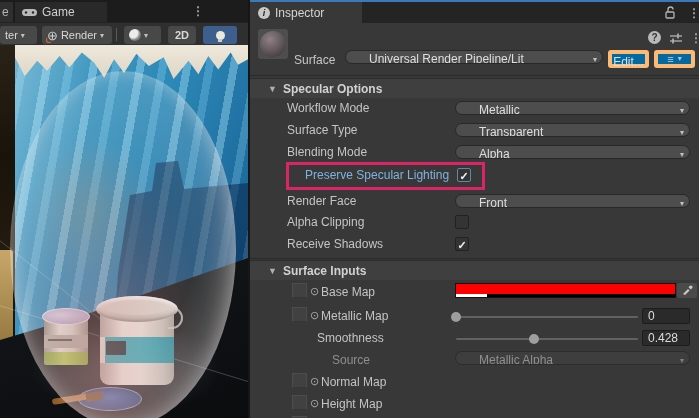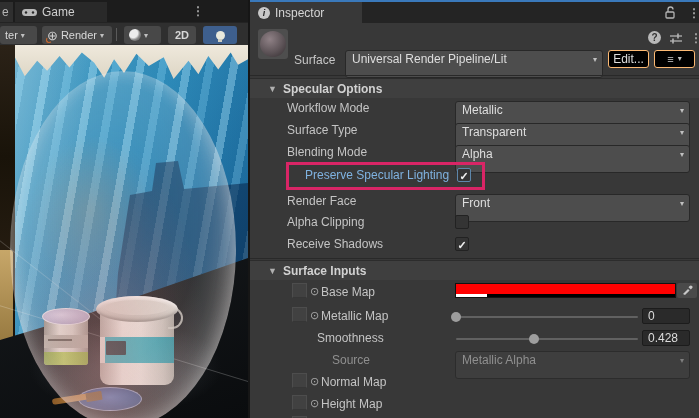--- a/index.html
+++ b/index.html
@@ -88,26 +88,26 @@
   .insp-lock { left:414px; top:4px; }
   .insp-tabbar-kebab { left:438px; top:4px; }
   .preview-sphere-box { left:8px; top:29px; width:30px; height:30px; background:#4e4e4e; border-radius:3px; }
   .preview-sphere { position:absolute; left:2px; top:2px; width:26px; height:26px; border-radius:50%;
     background:radial-gradient(circle at 38% 32%, #8f8186, #5e5458 55%, #3e373a 88%); }
   .material-title { left:44px; top:32px; color:#d4d4d4; font-size:13px; }
   .help-icon { left:398px; top:31px; width:13px; height:13px; border-radius:50%; background:#b9b9b9; color:#333; font-size:10px; font-weight:bold; text-align:center; line-height:13px; }
   .preset-icon { left:419px; top:32px; }
   .header-kebab { left:440px; top:31px; }
   .shader-label { left:44px; top:53px; color:#c6c6c6; }
-  .dropdown { background:#4d4d4d; border:1px solid #282828; border-radius:3px; height:28px; color:#dedede; padding-left:6px; line-height:16px; overflow:hidden; white-space:nowrap; }
+  .dropdown { background:#4d4d4d; border:1px solid #282828; border-radius:8px; height:14px; color:#dedede; padding-left:23px; line-height:16px; overflow:hidden; white-space:nowrap; }
   .dropdown .dd-arrow { position:absolute; right:5px; top:5px; font-size:8px; color:#c0c0c0; line-height:8px; }
   .dropdown.disabled { background:#3e3e3e; border-color:#2c2c2c; color:#8f8f8f; }
   .dropdown.disabled .dd-arrow { color:#7e7e7e; }
   .shader-dd { left:95px; top:50px; width:258px; }
-  .btn { background:#000000; border:1px solid #fdba74; border-radius:3px; height:18px; color:#dedede; text-align:center; line-height:16px; }
+  .btn { background:#0369a1; border:4px solid #fdba74; border-radius:3px; height:18px; color:#dedede; text-align:center; line-height:16px; }
   .edit-btn { left:358px; top:50px; width:41px; }
   .list-btn { left:404px; top:50px; width:41px; display:flex; align-items:center; justify-content:center; gap:4px; }
   .list-glyph { font-size:11px; color:#cfcfcf; line-height:16px; }
   .divider { left:0; width:449px; height:1px; background:#292929; }
   .section-head { left:0; width:449px; height:20px; background:#3f3f3f; border-top:1px solid #2c2c2c; }
   .foldout { position:absolute; left:18px; top:5px; font-size:9px; color:#b0b0b0; line-height:10px; }
   .section-title { position:absolute; left:33px; top:3px; font-weight:bold; color:#d2d2d2; }
   .row-label { position:absolute; left:37px; }
   .row-dd { position:absolute; left:205px; width:235px; }
   .checkbox { position:absolute; width:14px; height:14px; background:#343434; border:1px solid #222; border-radius:2px; text-align:center; }

